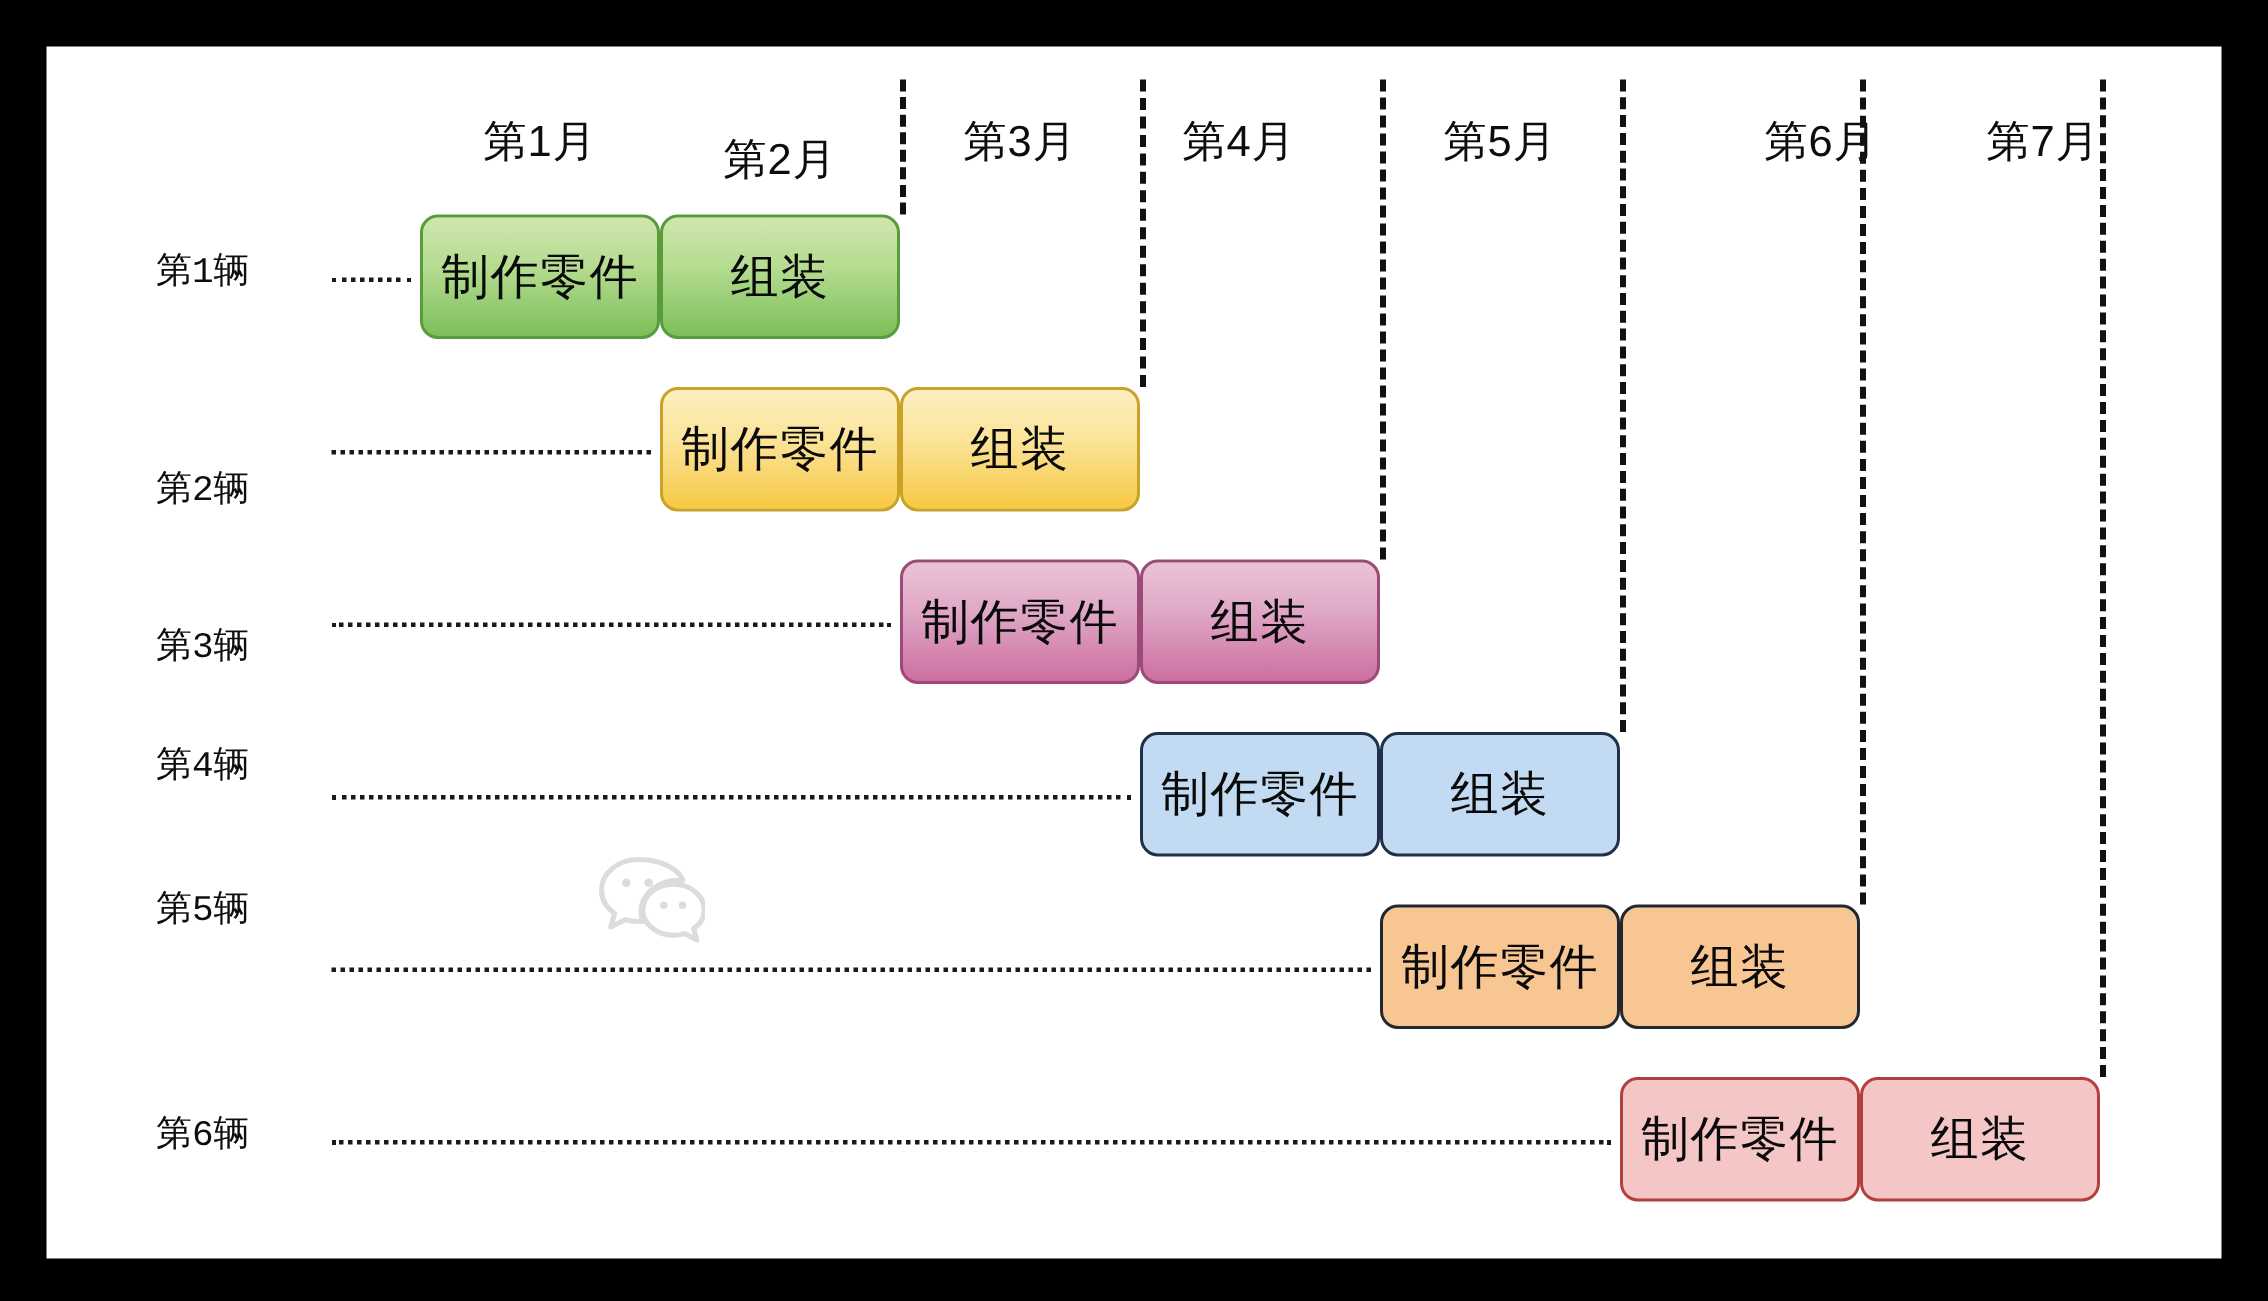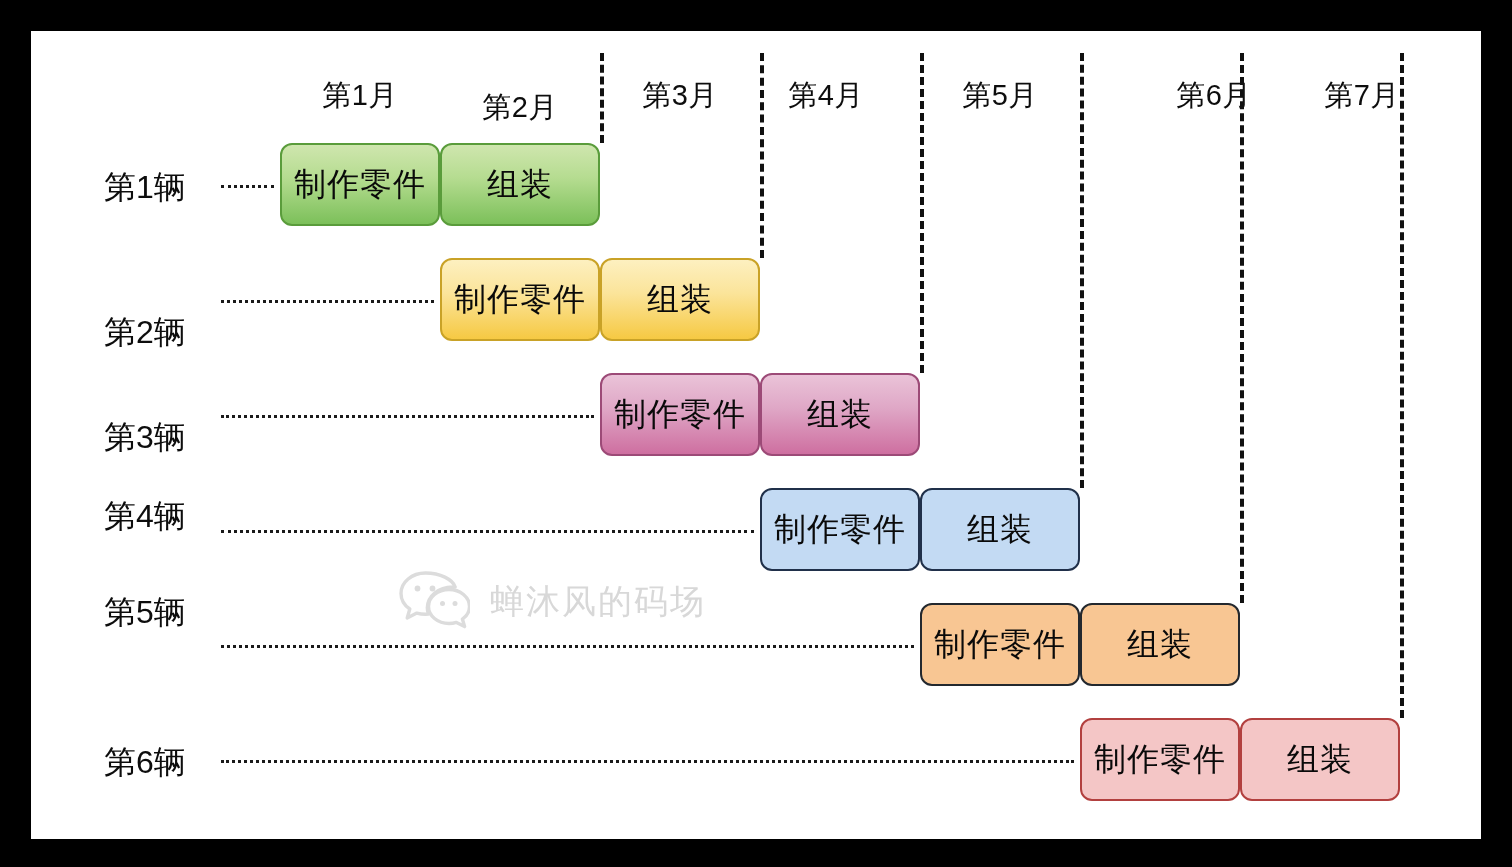--- a/index.html
+++ b/index.html
@@ -23,24 +23,25 @@
     font-size: 29px;
     color: #0d0d0d;
     letter-spacing: 0.5px;
     white-space: nowrap;
     line-height: 1;
   }
   
   .row-label {
     position: absolute;
     text-align: left;
-    font-size: 32px;
+    font-size: 24px;
     color: #0d0d0d;
     white-space: nowrap;
     line-height: 1;
+    font-family: Liberation Mono, monospace;
   }
   
   .leader {
     position: absolute;
     height: 0;
     border-top: 3px dotted #1a1a1a;
   }
   
   .vline {
     position: absolute;
@@ -143,16 +144,15 @@
         <path d="M27.5 4C13.8 4 3 13.2 3 24.4c0 6.3 3.4 11.9 8.8 15.6L9.2 49l9.6-4.9c2.7.8 5.6 1.2 8.7 1.2 1 0 2-.05 3-.15
                  -.8-2-1.2-4.1-1.2-6.3 0-11.6 11.3-21 25.2-21 .9 0 1.8.04 2.7.12C54.5 10.3 42.3 4 27.5 4Z" fill="none" stroke="#dcdcdc" stroke-width="3.4" stroke-linejoin="round"></path>
         <circle cx="19.5" cy="19.5" r="2.9" fill="#dcdcdc"></circle>
         <circle cx="34.5" cy="19.5" r="2.9" fill="#dcdcdc"></circle>
         <path d="M51 20.5c-11.3 0-20.5 7.6-20.5 17s9.2 17 20.5 17c2.6 0 5.1-.4 7.4-1.1l8.2 4.2-2.2-7.5
                  c4.4-3.1 7.1-7.7 7.1-12.6 0-9.4-9.2-17-20.5-17Z" fill="#ffffff" stroke="#dcdcdc" stroke-width="3.4" stroke-linejoin="round"></path>
         <circle cx="44.5" cy="34.5" r="2.5" fill="#dcdcdc"></circle>
         <circle cx="57" cy="34.5" r="2.5" fill="#dcdcdc"></circle>
       </svg>
     </span>
-    <span class="wx-text">蝉沐风的码场</span>
   </div>
 
 </div>
 
 </body></html>

